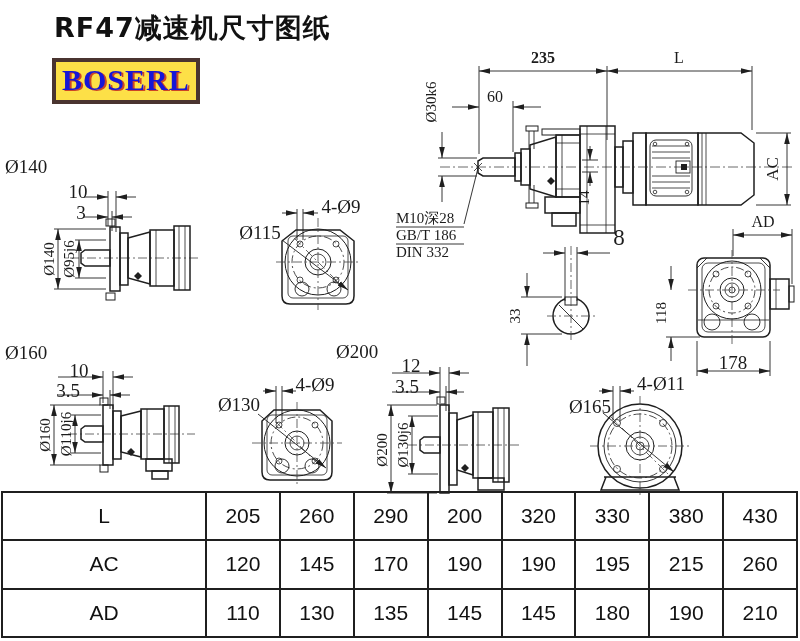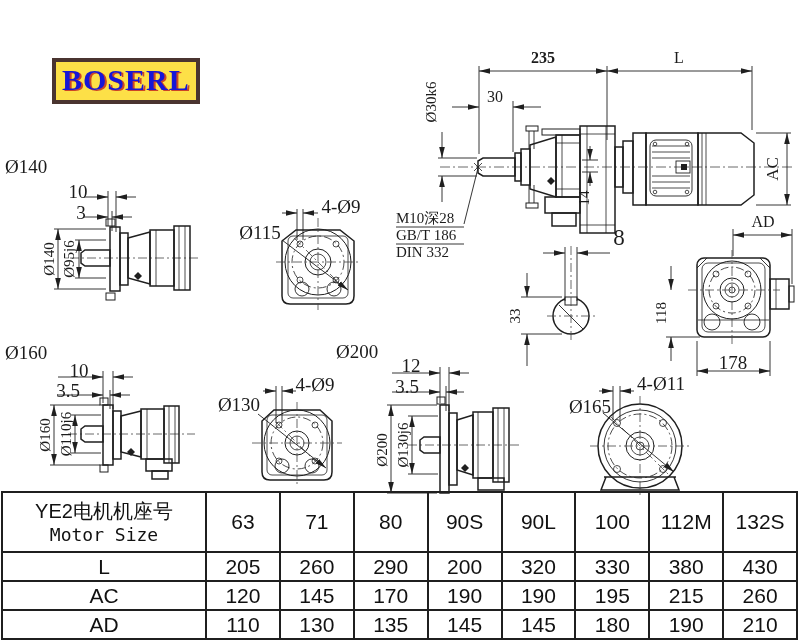--- a/index.html
+++ b/index.html
@@ -280,39 +280,40 @@
       <path d="M610,416 L670,476" stroke-width="0.8" stroke-dasharray="9 3 2 3" stroke="#444"></path>
       <path d="M603,413 L674,472" stroke-width="0.9" marker-end="url(#arr)"></path>
       <g stroke-width="0.9">
         <path d="M613,386 V420 M620,386 V420"></path>
         <path d="M599,391 H613" marker-end="url(#arr)"></path>
           <path d="M634,391 L620,391" marker-end="url(#arr)"></path>
       </g>
     </g>
   </svg>
 
+  <div class="t title" style="left:54px;top:14px;">RF47减速机尺寸图纸</div>
   <div class="logo" style="left:52px;top:58px;">
     <span>BOSERL</span>
   </div>
 
   <div class="t lab" style="left:5px;top:157px;">Ø140</div>
   <div class="t lab" style="left:5px;top:343px;">Ø160</div>
   <div class="t lab" style="left:336px;top:342px;">Ø200</div>
 
   <div class="t dims" style="left:78px;top:182px;">10</div>
   <div class="t dims" style="left:81px;top:203px;">3</div>
   <div class="t rot" style="left:49px;top:259px;">Ø140</div>
   <div class="t rot" style="left:69px;top:259px;">Ø95j6</div>
 
   <div class="t dims" style="left:341px;top:197px;">4-Ø9</div>
   <div class="t dims" style="left:260px;top:223px;">Ø115</div>
 
   <div class="t dim" style="left:543px;top:50px;font-weight:bold;">235</div>
   <div class="t dim" style="left:679px;top:50px;">L</div>
-  <div class="t dim" style="left:495px;top:89px;">30</div>
+  <div class="t dim" style="left:495px;top:89px;">60</div>
   <div class="t rot" style="left:431px;top:102px;">Ø30k6</div>
   <div class="t rot" style="left:584px;top:198px;">14</div>
   <div class="t rot" style="left:772px;top:169px;font-size:17px;">AC</div>
   <div class="t dim" style="left:763px;top:214px;">AD</div>
   <div class="t note" style="left:396px;top:211px;">M10深28</div>
   <div class="t note" style="left:396px;top:228px;">GB/T 186</div>
   <div class="t note" style="left:396px;top:245px;text-align:center;">DIN 332</div>
 
   <div class="t dim big" style="left:619px;top:226px;">8</div>
   <div class="t rot" style="left:515px;top:316px;">33</div>
@@ -342,34 +343,20 @@
         <col>
         <col>
         <col>
         <col>
         <col>
         <col>
         <col>
         <col>
     </colgroup>
     <tbody>
-        <tr style="height:60px">
-      <th>
-        <span class="hcn">YE2电机机座号</span>
-        <span class="hen">Motor Size</span>
-      </th>
-      <th class="num">63</th>
-      <th class="num">71</th>
-      <th class="num">80</th>
-      <th class="num">90S</th>
-      <th class="num">90L</th>
-      <th class="num">100</th>
-      <th class="num">112M</th>
-      <th class="num">132S</th>
-    </tr>
     <tr style="height:29px">
       <td class="num">L</td>
       <td class="num">205</td>
       <td class="num">260</td>
       <td class="num">290</td>
       <td class="num">200</td>
       <td class="num">320</td>
       <td class="num">330</td>
       <td class="num">380</td>
       <td class="num">430</td>

